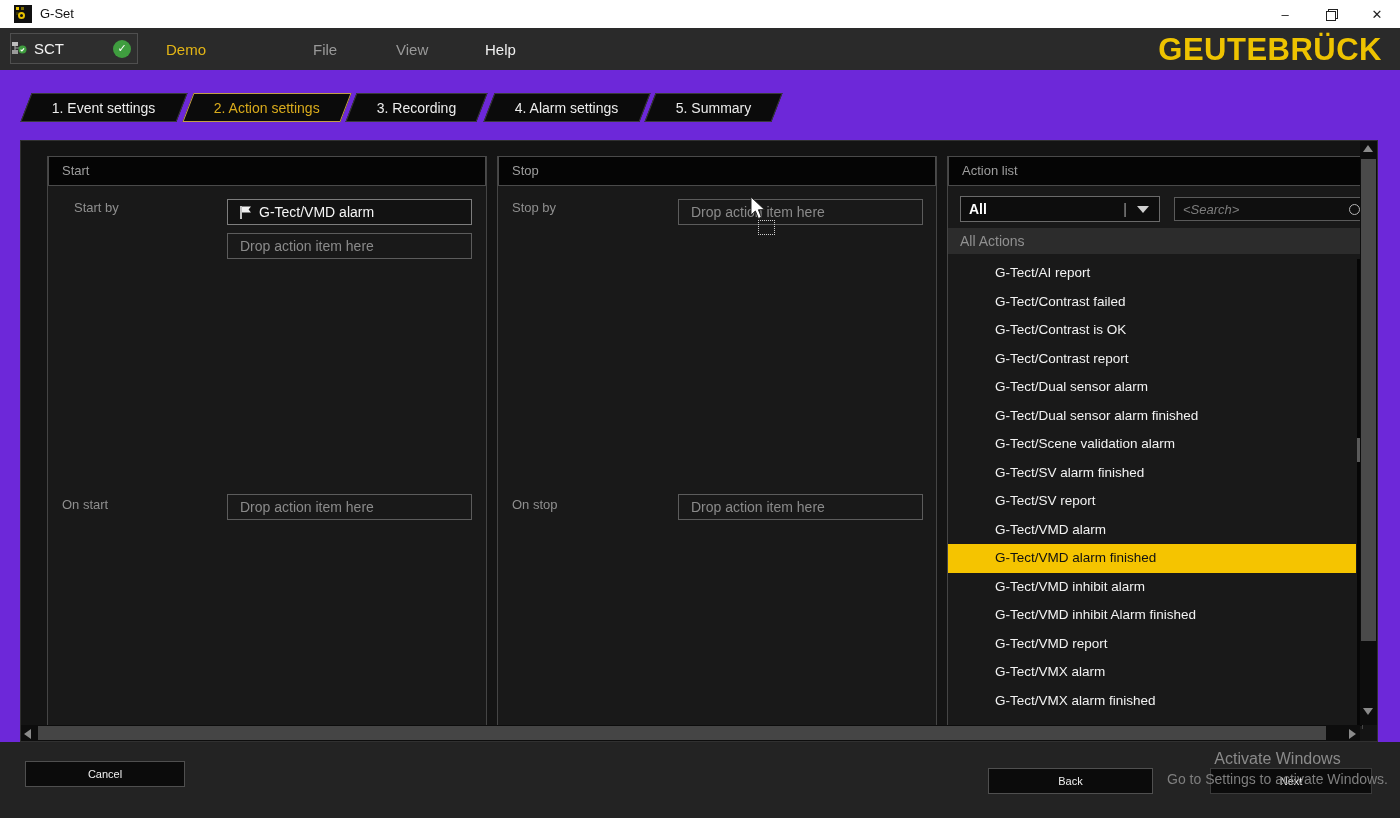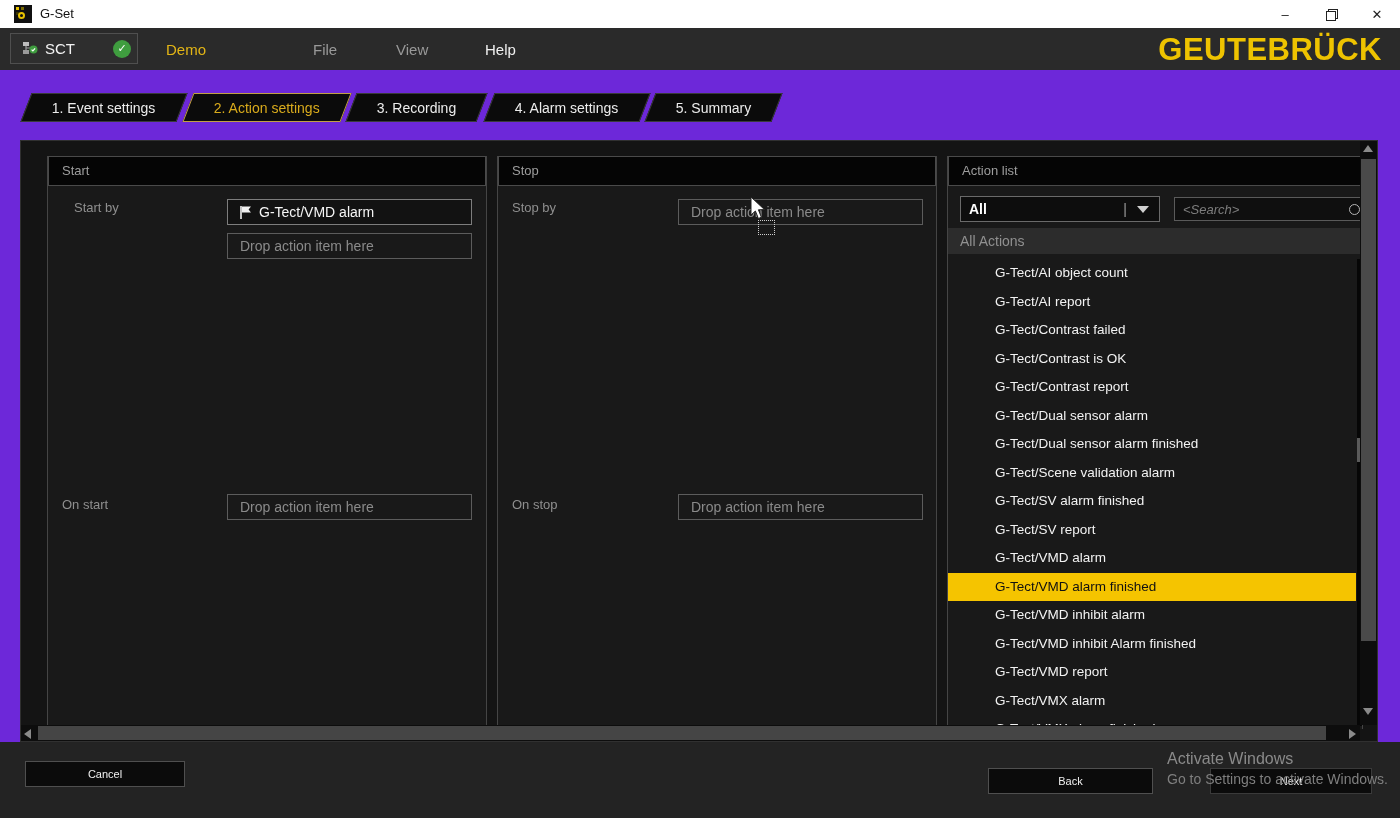--- a/index.html
+++ b/index.html
@@ -13,21 +13,21 @@
   .app-icon .sq { position:absolute; left:2px; top:2px; width:3px; height:3px; background:#e8c200; box-shadow:5px 0 0 #7a6a00, 0 5px 0 #3a3400; }
   .title-text { position:absolute; left:40px; top:6px; font-size:13px; color:#111; }
   .win-controls { position:absolute; right:0; top:0; height:28px; display:flex; }
   .win-btn { width:46px; height:28px; display:flex; align-items:center; justify-content:center; color:#222; font-size:13px; }
   .restore-glyph { position:relative; width:10px; height:10px; }
   .restore-glyph::before { content:""; position:absolute; left:2px; top:0; width:8px; height:8px; border:1px solid #222; background:#fff; }
   .restore-glyph::after { content:""; position:absolute; left:0; top:2px; width:8px; height:8px; border:1px solid #222; background:#fff; }
 
   
   .menubar { position:absolute; left:0; top:28px; width:100%; height:42px; background:#2a2a2a; }
-  .sct-box { position:absolute; left:10px; top:5px; width:128px; height:31px; border:1px solid #4f4f4f; background:#2e2e2e; display:flex; align-items:center; padding:0 6px 0 11px; }
+  .sct-box { position:absolute; left:10px; top:5px; width:128px; height:31px; border:1px solid #4f4f4f; background:#2e2e2e; display:flex; align-items:center; padding:0 6px 0 0; }
   .sct-label { color:#f2f2f2; font-size:15px; margin-left:7px; flex:1; }
   .check-badge { width:18px; height:18px; border-radius:50%; background:#3f9d3f; color:#fff; font-size:11px; display:flex; align-items:center; justify-content:center; font-weight:bold; }
   .menu-item { position:absolute; top:0; height:42px; display:flex; align-items:center; font-size:15px; }
   .mi-demo  { left:166px; color:#e3b515; }
   .mi-file  { left:313px; color:#999999; }
   .mi-view  { left:396px; color:#999999; }
   .mi-help  { left:485px; color:#f0f0f0; }
   .brand { position:absolute; right:18px; top:3px; height:38px; display:flex; align-items:center; color:#eec300; font-size:31px; font-weight:bold; letter-spacing:0.5px; }
 
   
@@ -75,21 +75,21 @@
   .v-arrow-u { position:absolute; top:4px; left:3px; width:0; height:0; border-left:5px solid transparent; border-right:5px solid transparent; border-bottom:7px solid #8a8a8a; }
   .v-thumb { position:absolute; top:18px; left:1px; width:15px; height:482px; background:#4a4a4a; }
   .v-arrow-d { position:absolute; bottom:10px; left:3px; width:0; height:0; border-left:5px solid transparent; border-right:5px solid transparent; border-top:7px solid #8a8a8a; }
 
   
   .footer { position:absolute; left:0; top:742px; width:100%; height:76px; background:#232323; }
   .btn { position:absolute; height:26px; background:#0b0b0b; border:1px solid #4f4f4f; color:#f0f0f0; font-size:11px; display:flex; align-items:center; justify-content:center; font-family:inherit; }
   .btn-cancel { left:25px; top:19px; width:160px; }
   .btn-back { left:988px; top:26px; width:165px; }
   .btn-next { left:1210px; top:26px; width:162px; border-color:#3a3a3a; }
-  .watermark { position:absolute; left:1167px; top:8px; z-index:5; pointer-events:none; }
+  .watermark { position:absolute; left:1167px; top:8px; z-index:5; pointer-events:none;text-align:center; }
   .wm-1 { color:#8a8a8a; font-size:16px; }
   .wm-2 { color:#7f7f7f; font-size:14px; margin-top:3px; white-space:nowrap; }
 
   
   .cursor { position:absolute; left:750px; top:196px; z-index:9; }
   .drag-ghost { position:absolute; left:758px; top:220px; width:17px; height:15px; border:1px dotted #cfcfcf; z-index:9; }
 </style>
 </head>
 <body>
 
@@ -178,21 +178,20 @@
         <span class="filter-value">All</span>
         <span class="dd-sep">|</span>
         <span class="dd-arrow"></span>
       </div>
       <div class="search-box">
         <input class="search-input" type="text" placeholder="&lt;Search&gt;" style="">
         <span class="search-ring"></span>
       </div>
       <div class="group-header">All Actions</div>
       <div class="list-area">
-          <div class="list-row">G-Tect/AI object count</div>
           <div class="list-row">G-Tect/AI report</div>
           <div class="list-row">G-Tect/Contrast failed</div>
           <div class="list-row">G-Tect/Contrast is OK</div>
           <div class="list-row">G-Tect/Contrast report</div>
           <div class="list-row">G-Tect/Dual sensor alarm</div>
           <div class="list-row">G-Tect/Dual sensor alarm finished</div>
           <div class="list-row">G-Tect/Scene validation alarm</div>
           <div class="list-row">G-Tect/SV alarm finished</div>
           <div class="list-row">G-Tect/SV report</div>
           <div class="list-row">G-Tect/VMD alarm</div>

